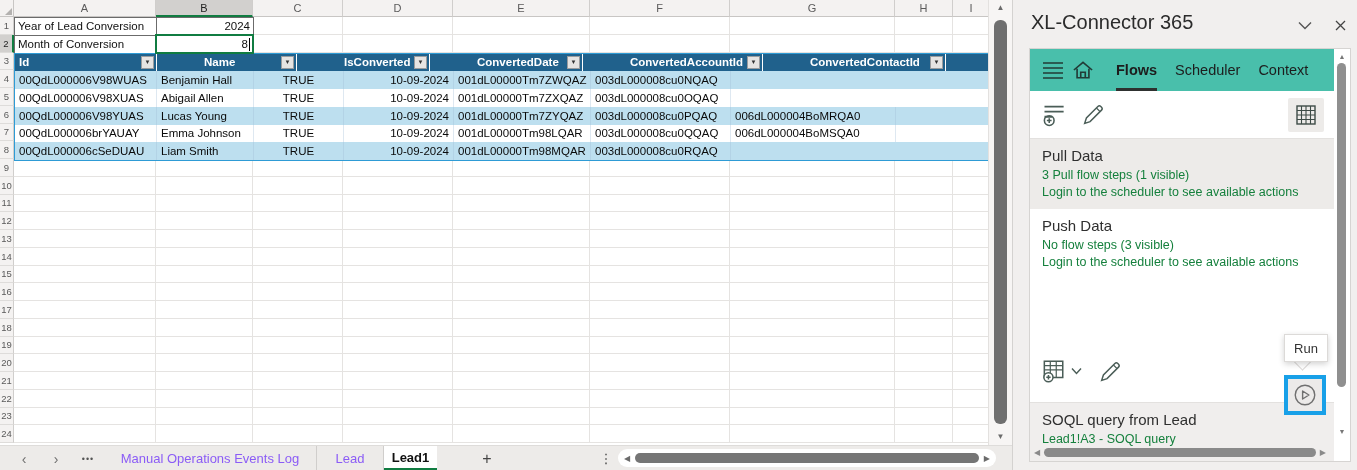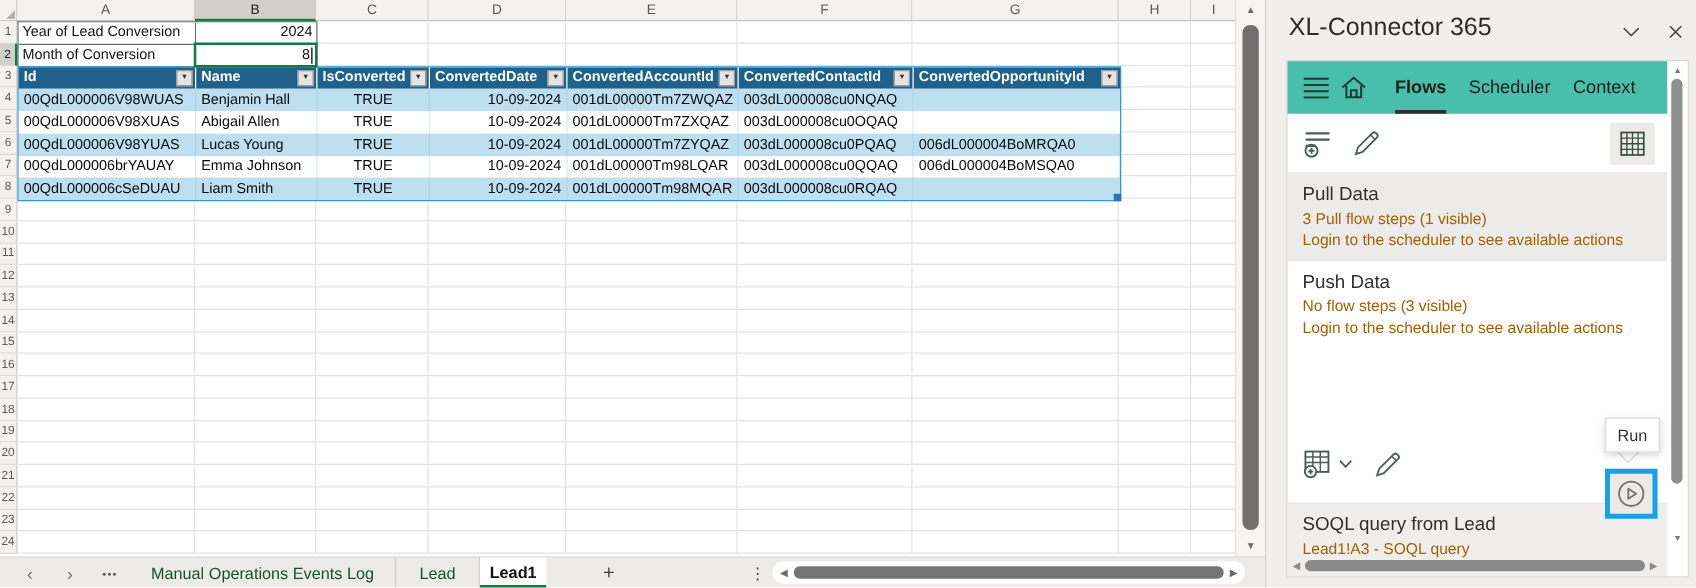--- a/index.html
+++ b/index.html
@@ -30,21 +30,21 @@
   #params { position:absolute; left:14px; top:17px; border-left:1px solid #6B6B6B; border-top:1px solid #6B6B6B; }
   .prow { display:flex; }
   .pcell { height:17.75px; display:flex; align-items:center; background:#fff; font-size:11.5px; color:#111;
            padding:0 3px; border-right:1px solid #6B6B6B; border-bottom:1px solid #6B6B6B; flex:none; }
   .pvalue { justify-content:flex-end; }
   .caret { width:0; height:13px; border-right:1.5px solid #000; margin-left:1px; }
   #selbox { position:absolute; border:2px solid var(--excel-green); pointer-events:none; }
 
   
   #xltable { position:absolute; left:14px; top:52.5px; border:1px solid var(--tbl-border); }
-  .throw { display:flex; height:17.75px; background:var(--tbl-head); }
+  .throw { display:flex; height:17.75px; background:var(--tbl-head);gap:43px; }
   .thcell { display:flex; align-items:center; color:#fff; font-weight:bold; font-size:11.5px;
             padding:0 2px 0 4px; border-right:1px solid #fff; flex:none; overflow:hidden; white-space:nowrap; }
   .thcell:last-child { border-right:none; }
   .filterbtn { margin-left:auto; width:13px; height:13px; flex:none; background:#E6E4E2;
                border:1px solid #9A9C9E; display:flex; align-items:center; justify-content:center;
                font-size:6px; color:#333; line-height:1; }
   .tdrow { display:flex; height:17.75px; background:#fff; }
   .tdrow.band { background:var(--tbl-band); }
   .tdcell { display:flex; align-items:center; font-size:11.5px; color:#0a0a0a; padding:0 4px;
             border-right:1px solid rgba(160,190,215,.35); flex:none; overflow:hidden; white-space:nowrap; }
@@ -55,21 +55,21 @@
   #vscroll { position:absolute; left:988px; top:0; width:24px; height:445px; background:#F7F5F4; border-left:1px solid #E3E1DF; }
   .sarrow { position:absolute; left:0; width:100%; text-align:center; font-size:8px; color:#6b6b6b; }
   #vthumb { position:absolute; left:5px; top:20px; width:13px; height:404px; background:#6F6F6F; border-radius:6px; }
 
   
   #tabbar { position:absolute; left:0; top:445px; width:1012px; height:25px; background:#EDEBE9; border-top:1px solid #DEDCDA; }
   .tb-abs { position:absolute; top:0; height:25px; display:flex; align-items:center; justify-content:center; }
   .navchev { color:#6e6e6e; font-size:14px; }
   #sheetdots { color:#555; font-size:9px; letter-spacing:1px; }
   #stabs { position:absolute; left:104px; top:0; height:25px; display:flex; }
-  .stab { height:25px; display:flex; align-items:center; justify-content:center; font-size:13px; color:#14532d;
+  .stab { height:25px; display:flex; align-items:center; justify-content:center; font-size:13px; color:#8b5cf6;
           border-right:1px solid #D0CECC; flex:none; background:transparent; }
   .stab.active { background:#fff; font-weight:bold; color:#111; border-right:none;
                  border-bottom:3px solid var(--excel-green); }
   #addsheet { color:#444; font-size:16px; width:30px; }
   #kebab { color:#444; font-size:13px; }
   #hscroll { position:absolute; left:618px; top:3px; width:378px; height:18px; background:#fff; border-radius:9px;
              display:flex; align-items:center; padding:0 6px; gap:5px; }
   .harrow { font-size:8px; color:#6b6b6b; }
   #hthumb { flex:1; height:10px; background:#757575; border-radius:5px; }
 
@@ -88,21 +88,21 @@
   .toolbar { display:flex; align-items:center; padding:0 10px; flex:none; }
   #toolbar1 { height:47px; }
   #toolbar2 { height:38px; }
   .tbicon { display:flex; align-items:center; justify-content:center; }
   #gridbtn { margin-left:auto; width:36px; height:34px; background:#EDEBE9; border-radius:2px;
              display:flex; align-items:center; justify-content:center; }
   .pdivider { height:1px; background:#E3E1DF; flex:none; }
   .gitem { padding:6px 12px 8px; flex:none; }
   .gitem.sel { background:#EDEBE9; }
   .gtitle { font-size:15px; color:#2f2f2f; margin:2px 0 3px; }
-  .gsub { font-size:12.5px; color:#a16207; line-height:1.36; }
+  .gsub { font-size:12.5px; color:#15803d; line-height:1.36; }
   #pspacer { flex:1; }
   #gap2 { height:12px; flex:none; }
   .sitem { background:#F0EEED; padding:6px 12px 8px; min-height:58px; flex:none; }
 
   
   #runbox { position:absolute; right:24px; top:326px; width:42px; height:40px; border:4px solid var(--run-blue);
             background:#ECEAE9; display:flex; align-items:center; justify-content:center; z-index:3; }
   #runtip { position:absolute; left:254px; top:285px; width:44px; height:28px; background:#fff;
             border:1px solid #DCDAD8; box-shadow:0 2px 6px rgba(0,0,0,.18); display:flex; align-items:center;
             justify-content:center; font-size:13px; color:#333; z-index:2; }

